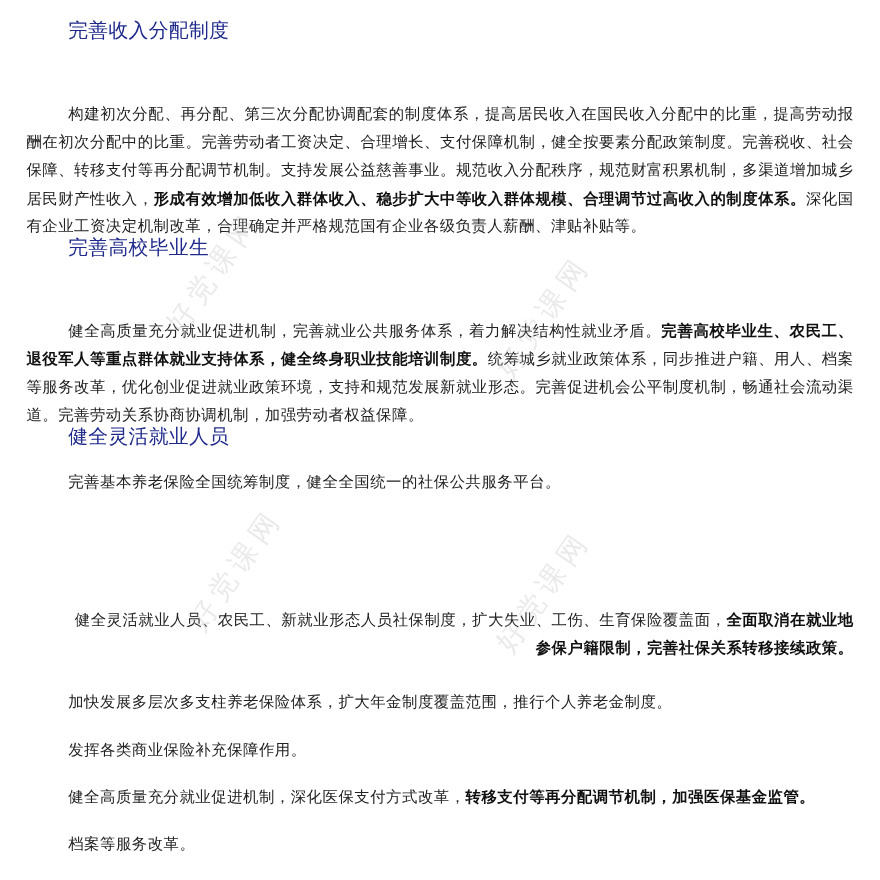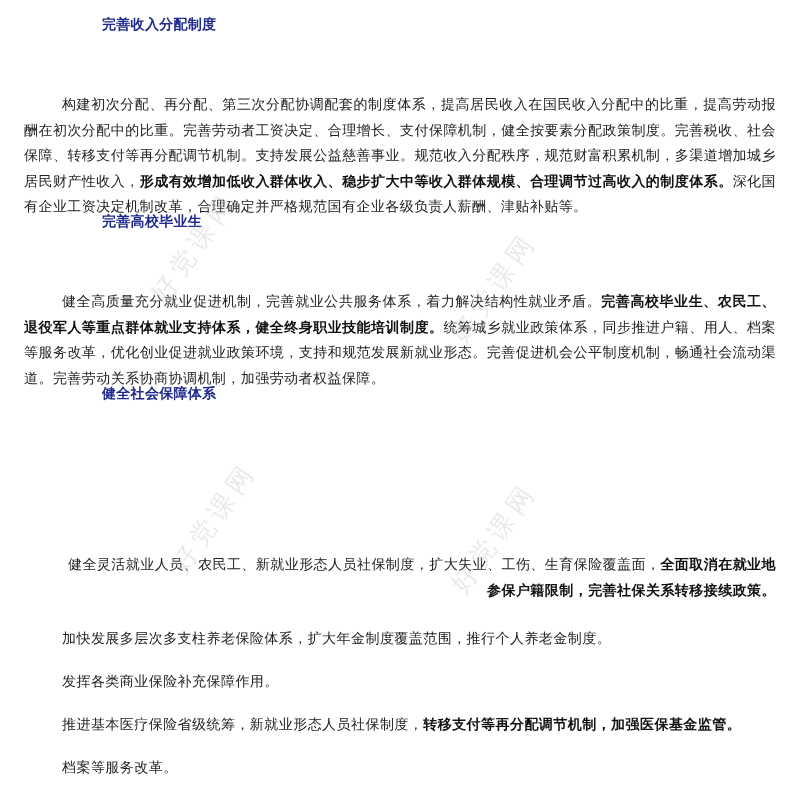--- a/index.html
+++ b/index.html
@@ -4,22 +4,22 @@
   <style>
     html, body { margin: 0; padding: 0; background: #ffffff; }
     body {
       width: 800px; height: 800px; overflow: hidden; position: relative;
       font-family: "DejaVu Sans", "Liberation Sans", sans-serif;
       color: #222222;
     }
     .page { position: absolute; left: 0; top: 0; width: 800px; height: 800px; }
     .heading {
       position: absolute; left: 62px;
-      font-size: 14px; font-weight: bold; color: #1f2a8c;
-      letter-spacing: 0.3px; white-space: nowrap; margin-left: 40px;
+      font-size: 18px; font-weight: normal; color: #1f2a8c;
+      letter-spacing: 0.3px; white-space: nowrap;
     }
     .para {
       position: absolute; left: 24px; width: 752px;
       font-size: 14px; line-height: 25.5px; color: #222;
       text-indent: 38px; text-align: justify; letter-spacing: 0.45px; margin-top: 35px;
     }
     .single {
       position: absolute; left: 62px; font-size: 14px; color: #222;
       white-space: nowrap; letter-spacing: 0.45px;
     }
@@ -37,24 +37,25 @@
   <div class="heading" style="top:16px">完善收入分配制度</div>
   <div class="para" style="top:57px">
     <span>构建初次分配、再分配、第三次分配协调配套的制度体系，提高居民收入在国民收入分配中的比重，提高劳动报酬在初次分配中的比重。完善劳动者工资决定、合理增长、支付保障机制，健全按要素分配政策制度。完善税收、社会保障、转移支付等再分配调节机制。支持发展公益慈善事业。规范收入分配秩序，规范财富积累机制，多渠道增加城乡居民财产性收入，</span><b>形成有效增加低收入群体收入、稳步扩大中等收入群体规模、合理调节过高收入的制度体系。</b><span>深化国有企业工资决定机制改革，合理确定并严格规范国有企业各级负责人薪酬、津贴补贴等。</span>
   </div>
 
   <div class="heading" style="top:213px">完善高校毕业生</div>
   <div class="para" style="top:254px">
     <span>健全高质量充分就业促进机制，完善就业公共服务体系，着力解决结构性就业矛盾。</span><b>完善高校毕业生、农民工、退役军人等重点群体就业支持体系，健全终身职业技能培训制度。</b><span>统筹城乡就业政策体系，同步推进户籍、用人、档案等服务改革，优化创业促进就业政策环境，支持和规范发展新就业形态。完善促进机会公平制度机制，畅通社会流动渠道。完善劳动关系协商协调机制，加强劳动者权益保障。</span>
   </div>
 
-  <div class="heading" style="top:385px">健全社会保障体系</div>
+  <div class="heading" style="top:385px">健全灵活就业人员</div>
+  <div class="single" style="top:430px"><span>完善基本养老保险全国统筹制度，健全全国统一的社保公共服务平台。</span></div>
   <div class="single wrap" style="top:552px"><span>健全灵活就业人员、农民工、新就业形态人员社保制度，扩大失业、工伤、生育保险覆盖面，</span><b>全面取消在就业地参保户籍限制，完善社保关系转移接续政策。</b></div>
   <div class="single" style="top:630px"><span>加快发展多层次多支柱养老保险体系，扩大年金制度覆盖范围，推行个人养老金制度。</span></div>
   <div class="single" style="top:673px"><span>发挥各类商业保险补充保障作用。</span></div>
-  <div class="single" style="top:716px"><span>推进基本医疗保险省级统筹，新就业形态人员社保制度，</span><b>转移支付等再分配调节机制，加强医保基金监管。</b></div>
+  <div class="single" style="top:716px"><span>健全高质量充分就业促进机制，深化医保支付方式改革，</span><b>转移支付等再分配调节机制，加强医保基金监管。</b></div>
   <div class="single" style="top:759px"><span>档案等服务改革。</span></div>
 
   <div class="wm" style="left:130px;top:230px">好党课网</div>
   <div class="wm" style="left:430px;top:270px">好党课网</div>
   <div class="wm" style="left:150px;top:500px">好党课网</div>
   <div class="wm" style="left:430px;top:520px">好党课网</div>
 </div>
 
 </body></html>

